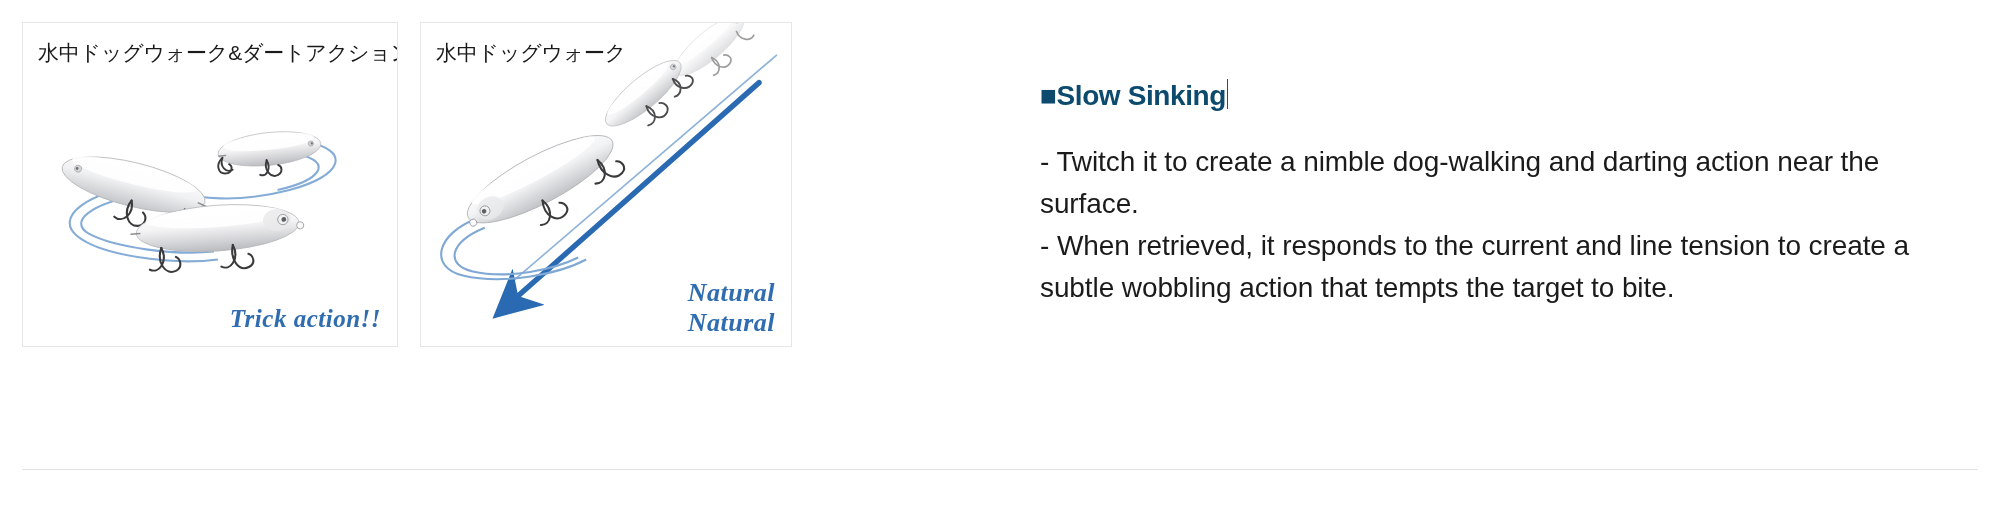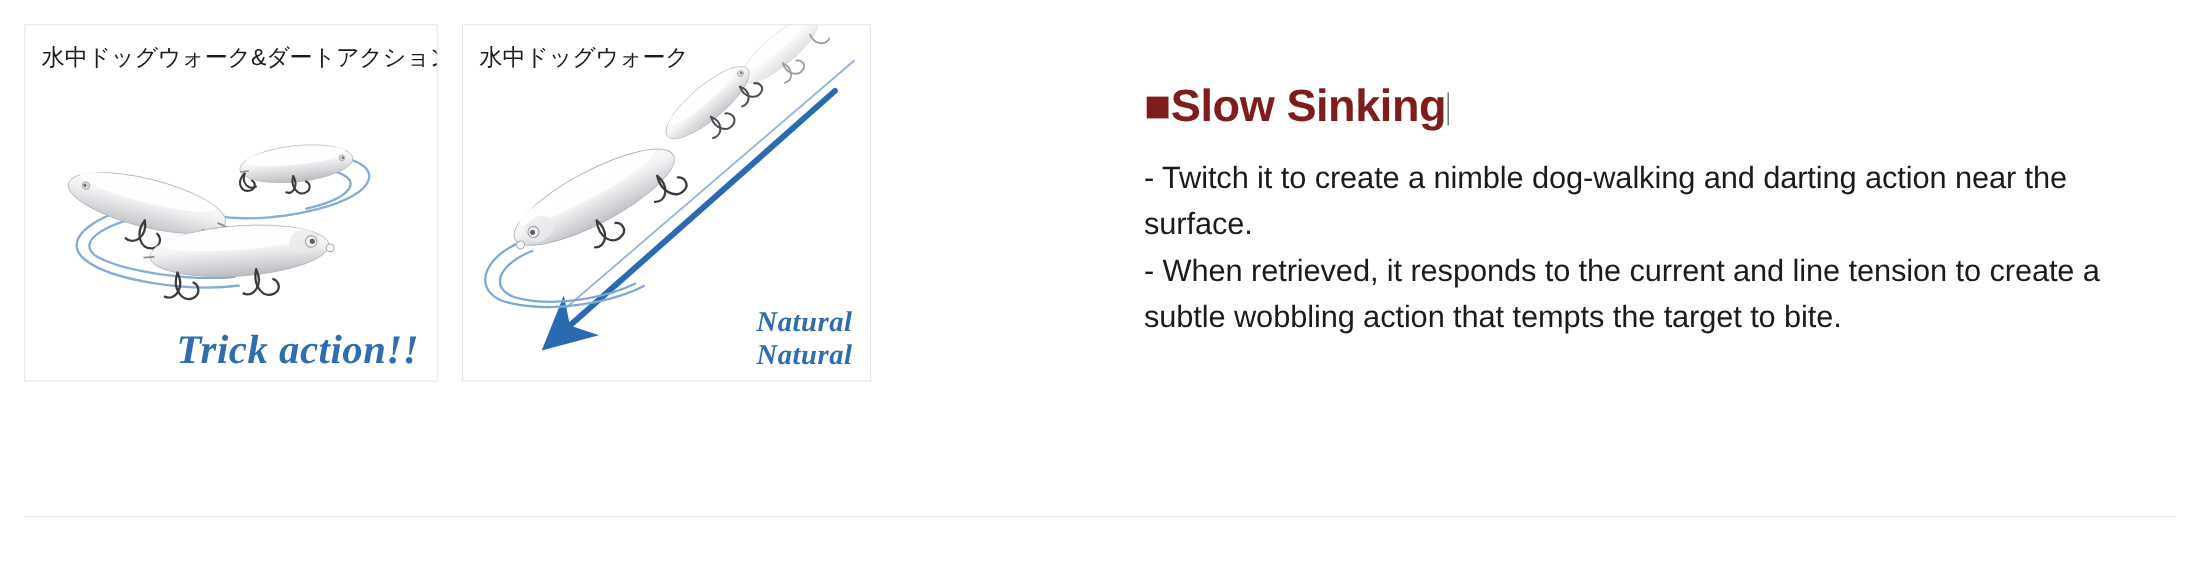--- a/index.html
+++ b/index.html
@@ -59,21 +59,21 @@
     position: absolute;
     color: #2f6cb0;
     font-family: "Liberation Serif", serif;
     font-style: italic;
     font-weight: 700;
     letter-spacing: 0.5px;
   }
   #trick-script {
     right: 16px;
     bottom: 12px;
-    font-size: 37px;
+    font-size: 25px;
     line-height: 30px;
     text-align: center;
   }
   #natural-script {
     right: 16px;
     bottom: 8px;
     font-size: 26px;
     line-height: 30px;
     text-align: right;
   }
@@ -87,23 +87,23 @@
   }
 
   
   .text-col {
     position: absolute;
     left: 1040px;
     top: 76px;
     width: 920px;
   }
   .slow-heading {
-    font-size: 41px;
+    font-size: 28px;
     font-weight: 700;
-    color: #7f1d1d;
+    color: #0c4a6e;
     line-height: 40px;
     letter-spacing: -0.4px;
     white-space: nowrap;
     position: relative;
     display: inline-block;
   }
   .slow-heading .caret {
     display: inline-block;
     width: 1px;
     height: 30px;

